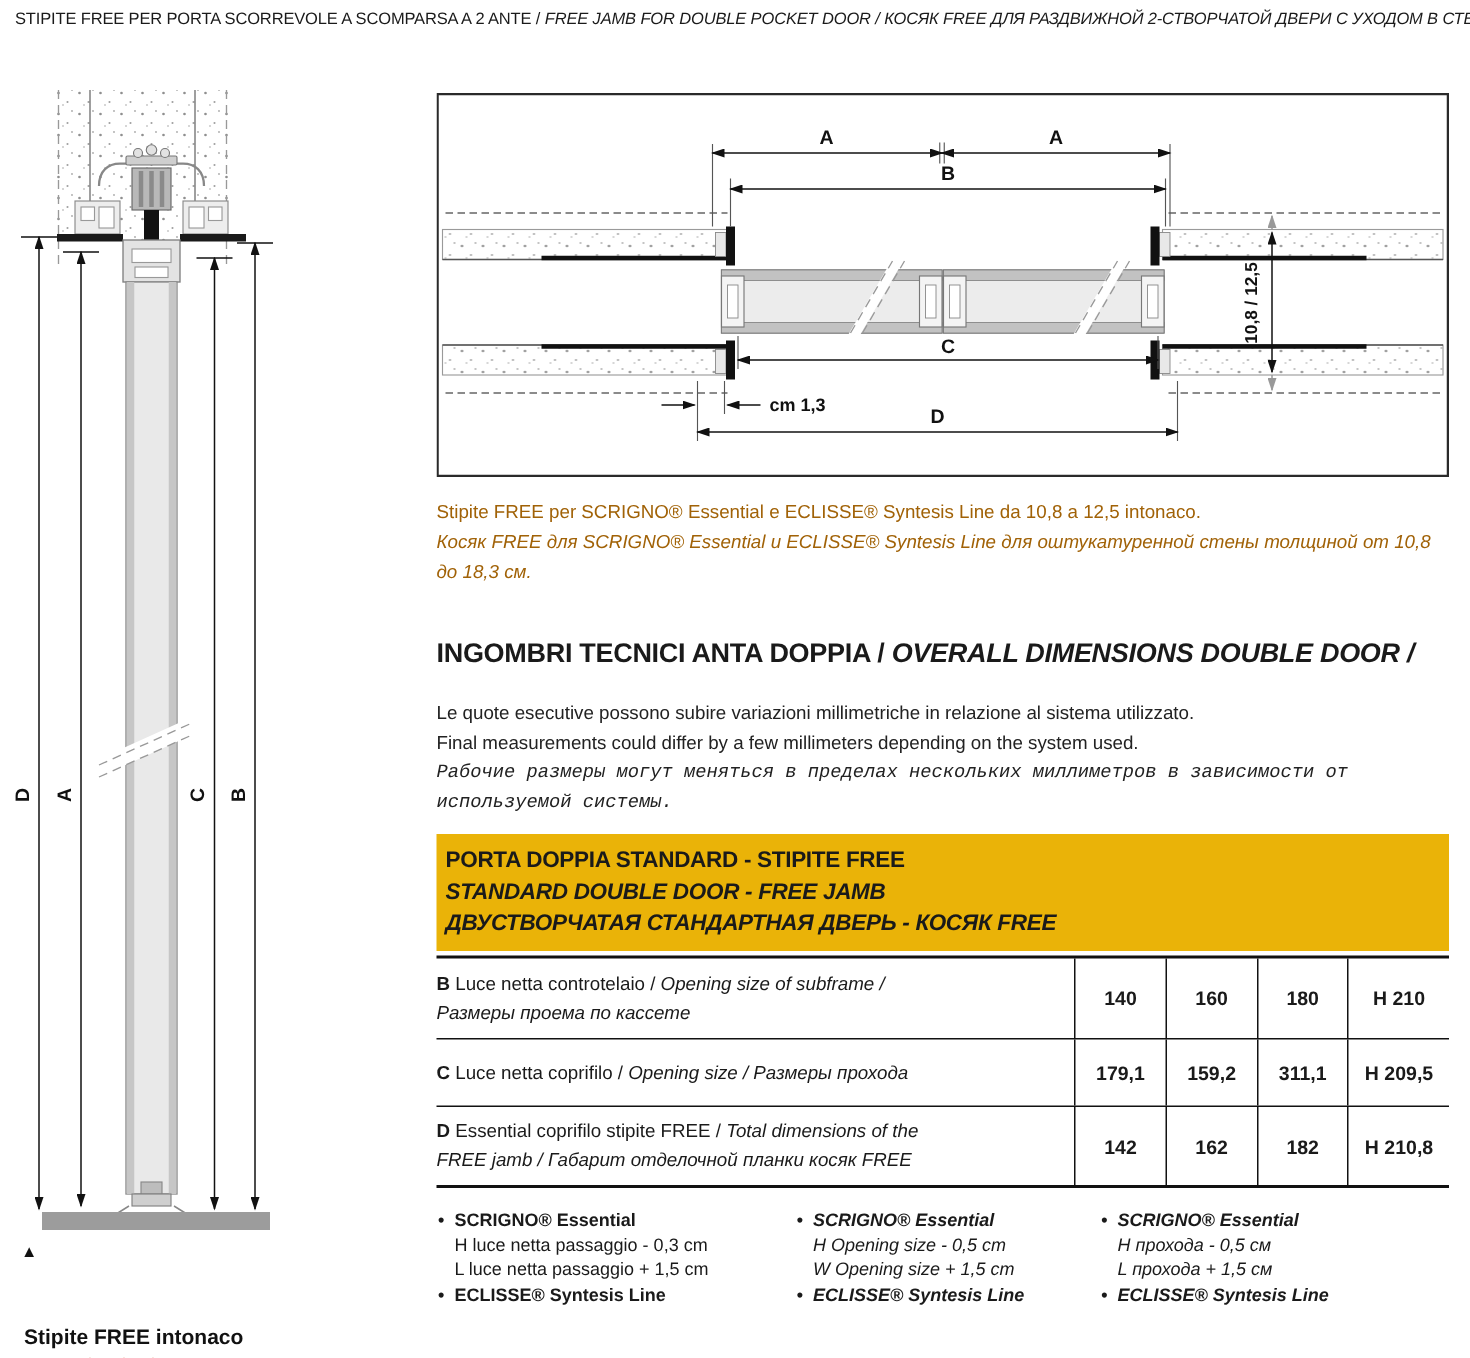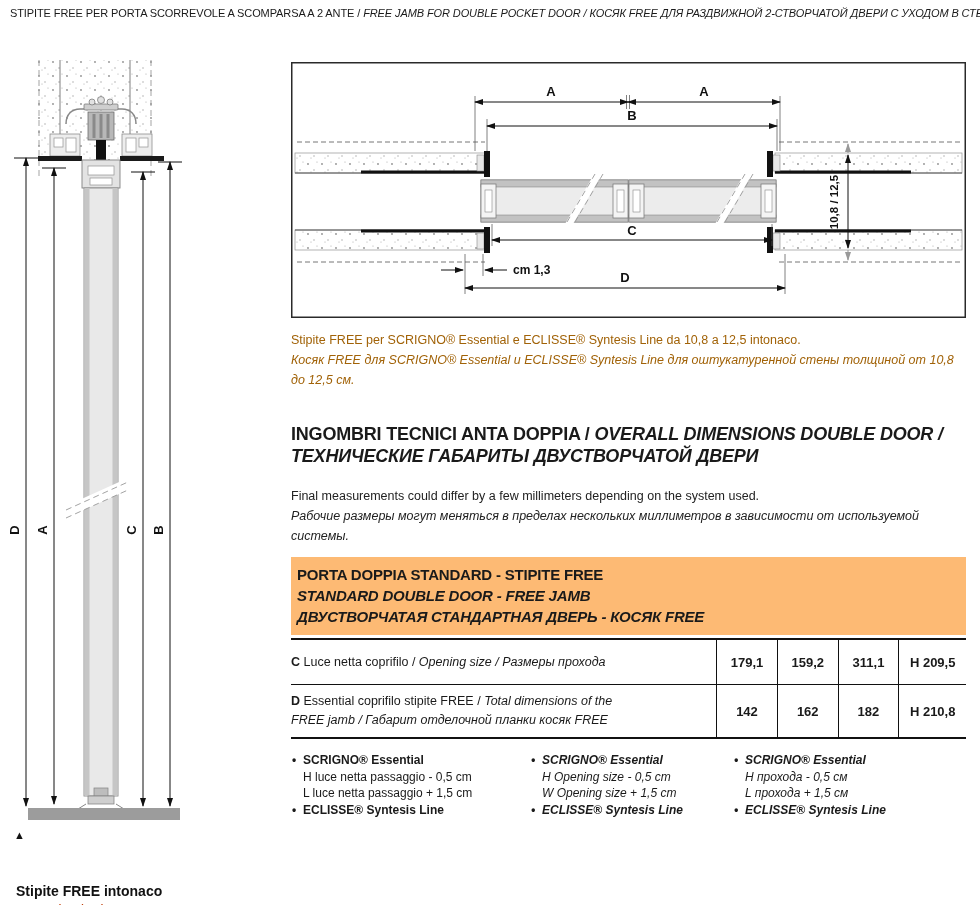--- a/index.html
+++ b/index.html
@@ -11,22 +11,22 @@
   
   .hdr{top:7px;left:10px;width:962px;font-size:11px;letter-spacing:-0.1px;white-space:nowrap;}
   .hdr .it2{font-style:italic;}
   
   .rcol{top:62px;left:291px;width:675px;}
   .cap{margin-top:8px;font-size:12.5px;line-height:20px;color:#a16207;}
   .cap .i{font-style:italic;}
   .sec-head{margin-top:33px;font-size:18px;font-weight:bold;line-height:22px;letter-spacing:-0.2px;}
   .sec-head .i{font-style:italic;}
   .notes{margin-top:19px;font-size:12.5px;line-height:20px;color:#222;}
-  .notes .i{font-style:italic;}
-  .tbl-title{margin-top:11px;background:#fdba74;padding:7px 8px 8px 6px;font-size:15px;font-weight:bold;line-height:21px;letter-spacing:-0.2px;}
+  .notes .i{font-style:italic;font-family:Liberation Mono, monospace;}
+  .tbl-title{margin-top:11px;background:#eab308;padding:7px 8px 8px 6px;font-size:15px;font-weight:bold;line-height:21px;letter-spacing:-0.2px;}
   .tbl-title .i{font-style:italic;}
   .tbl{margin-top:3px;border-top:2px solid #111;border-bottom:2.5px solid #111;}
   .trow{display:flex;align-items:stretch;}
   .trow + .trow{border-top:1px solid #111;}
   .tcell-label{width:427px;box-sizing:border-box;padding:7px 12px 7px 0;display:flex;flex-direction:column;justify-content:center;font-size:12.5px;line-height:19px;}
   .tcell-label .b{font-weight:bold;}
   .tcell-label .i{font-style:italic;}
   .tcell-val{width:60px;border-left:1px solid #111;display:flex;align-items:center;justify-content:center;font-weight:bold;font-size:13px;}
   .tcell-val.last{width:67px;}
   .row-b{min-height:53px;} .row-c{min-height:44px;} .row-d{min-height:50px;}
@@ -264,46 +264,58 @@
       <text class="dlabel" x="341" y="173">C</text>
       <text class="dlabel" x="334" y="220">D</text>
       <text class="glabel" x="222" y="212">cm 1,3</text>
       <text class="wlabel" transform="rotate(-90 547 140)" x="547" y="140">10,8 / 12,5</text>
     </g>
   </svg>
 
   
   <div class="cap">
     <div>Stipite FREE per SCRIGNO® Essential e ECLISSE® Syntesis Line da 10,8 a 12,5 intonaco.</div>
-    <div class="i">Косяк FREE для SCRIGNO® Essential и ECLISSE® Syntesis Line для оштукатуренной стены толщиной от 10,8 до 12,5 см.</div>
+    <div class="i">Косяк FREE для SCRIGNO® Essential и ECLISSE® Syntesis Line для оштукатуренной стены толщиной от 10,8 до 18,3 см.</div>
   </div>
 
   
   <div class="sec-head">
     <div>
       <span>INGOMBRI TECNICI ANTA DOPPIA / </span><span class="i">OVERALL DIMENSIONS DOUBLE DOOR /</span>
     </div>
-    <div class="i">ТЕХНИЧЕСКИЕ ГАБАРИТЫ ДВУСТВОРЧАТОЙ ДВЕРИ</div>
   </div>
 
   
   <div class="notes">
+    <div>Le quote esecutive possono subire variazioni millimetriche in relazione al sistema utilizzato.</div>
     <div>Final measurements could differ by a few millimeters depending on the system used.</div>
     <div class="i">Рабочие размеры могут меняться в пределах нескольких миллиметров в зависимости от используемой системы.</div>
   </div>
 
   
   <div class="tbl-title">
     <div>PORTA DOPPIA STANDARD - STIPITE FREE</div>
     <div class="i">STANDARD DOUBLE DOOR - FREE JAMB</div>
     <div class="i">ДВУСТВОРЧАТАЯ СТАНДАРТНАЯ ДВЕРЬ - КОСЯК FREE</div>
   </div>
 
   
   <div class="tbl">
+    <div class="trow row-b">
+      <div class="tcell-label">
+        <div>
+          <span class="b">B</span><span> Luce netta controtelaio / </span><span class="i">Opening size of subframe /</span>
+        </div>
+        <div class="i">Размеры проема по кассете</div>
+      </div>
+      <div class="tcell-val">140</div>
+      <div class="tcell-val">160</div>
+      <div class="tcell-val">180</div>
+      <div class="tcell-val last">H 210</div>
+    </div>
     <div class="trow row-c">
       <div class="tcell-label">
         <div>
           <span class="b">C</span><span> Luce netta coprifilo / </span><span class="i">Opening size / Размеры прохода</span>
         </div>
         <div class="i"></div>
       </div>
       <div class="tcell-val">179,1</div>
       <div class="tcell-val">159,2</div>
       <div class="tcell-val">311,1</div>
@@ -320,21 +332,21 @@
       <div class="tcell-val">162</div>
       <div class="tcell-val">182</div>
       <div class="tcell-val last">H 210,8</div>
     </div>
   </div>
 
   
   <div class="lists">
     <div class="col">
       <div class="grp-title">SCRIGNO® Essential</div>
-      <div class="grp-line">H luce netta passaggio - 0,5 cm</div>
+      <div class="grp-line">H luce netta passaggio - 0,3 cm</div>
       <div class="grp-line">L luce netta passaggio + 1,5 cm</div>
       <div class="grp-title">ECLISSE® Syntesis Line</div>
 
     </div>
     <div class="col i">
       <div class="grp-title">SCRIGNO® Essential</div>
       <div class="grp-line">H Opening size - 0,5 cm</div>
       <div class="grp-line">W Opening size + 1,5 cm</div>
       <div class="grp-title">ECLISSE® Syntesis Line</div>
 

